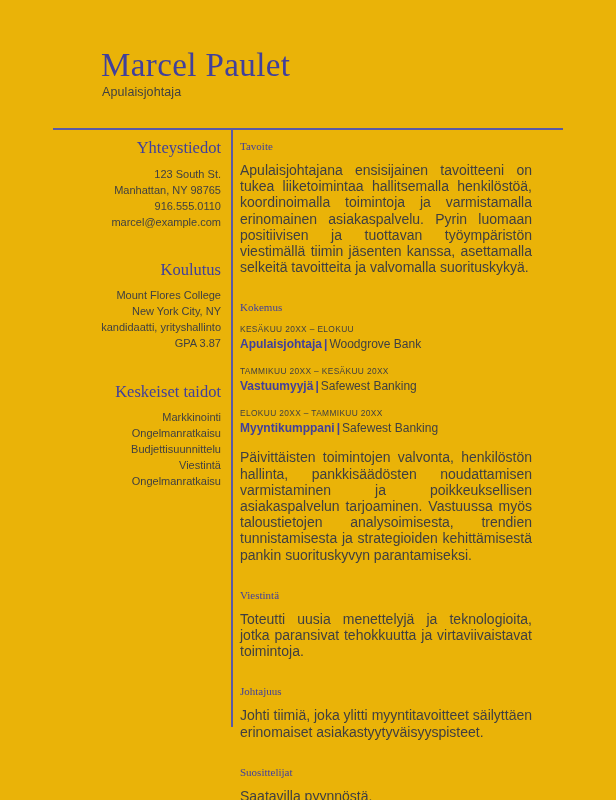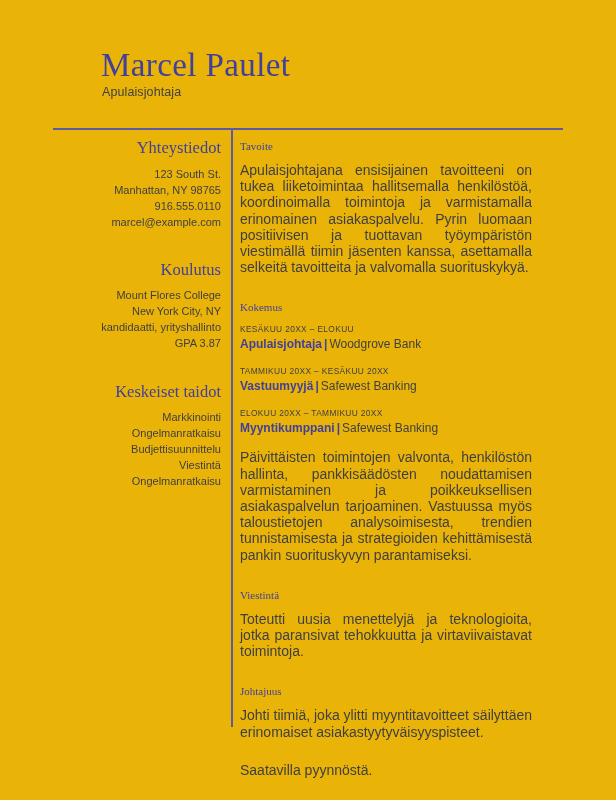--- a/index.html
+++ b/index.html
@@ -228,17 +228,18 @@
       <div class="r-heading">Viestintä</div>
       <p class="r-para">Toteutti uusia menettelyjä ja teknologioita, jotka paransivat tehokkuutta ja virtaviivaistavat toimintoja.</p>
     </div>
 
     <div class="r-block">
       <div class="r-heading">Johtajuus</div>
       <p class="r-para">Johti tiimiä, joka ylitti myyntitavoitteet säilyttäen erinomaiset asiakastyytyväisyyspisteet.</p>
     </div>
 
     <div class="r-block">
+      <div class="r-heading">Suosittelijat</div>
       <p class="r-para">Saatavilla pyynnöstä.</p>
     </div>
 
   </div>
 </div>
 
 </body></html>

